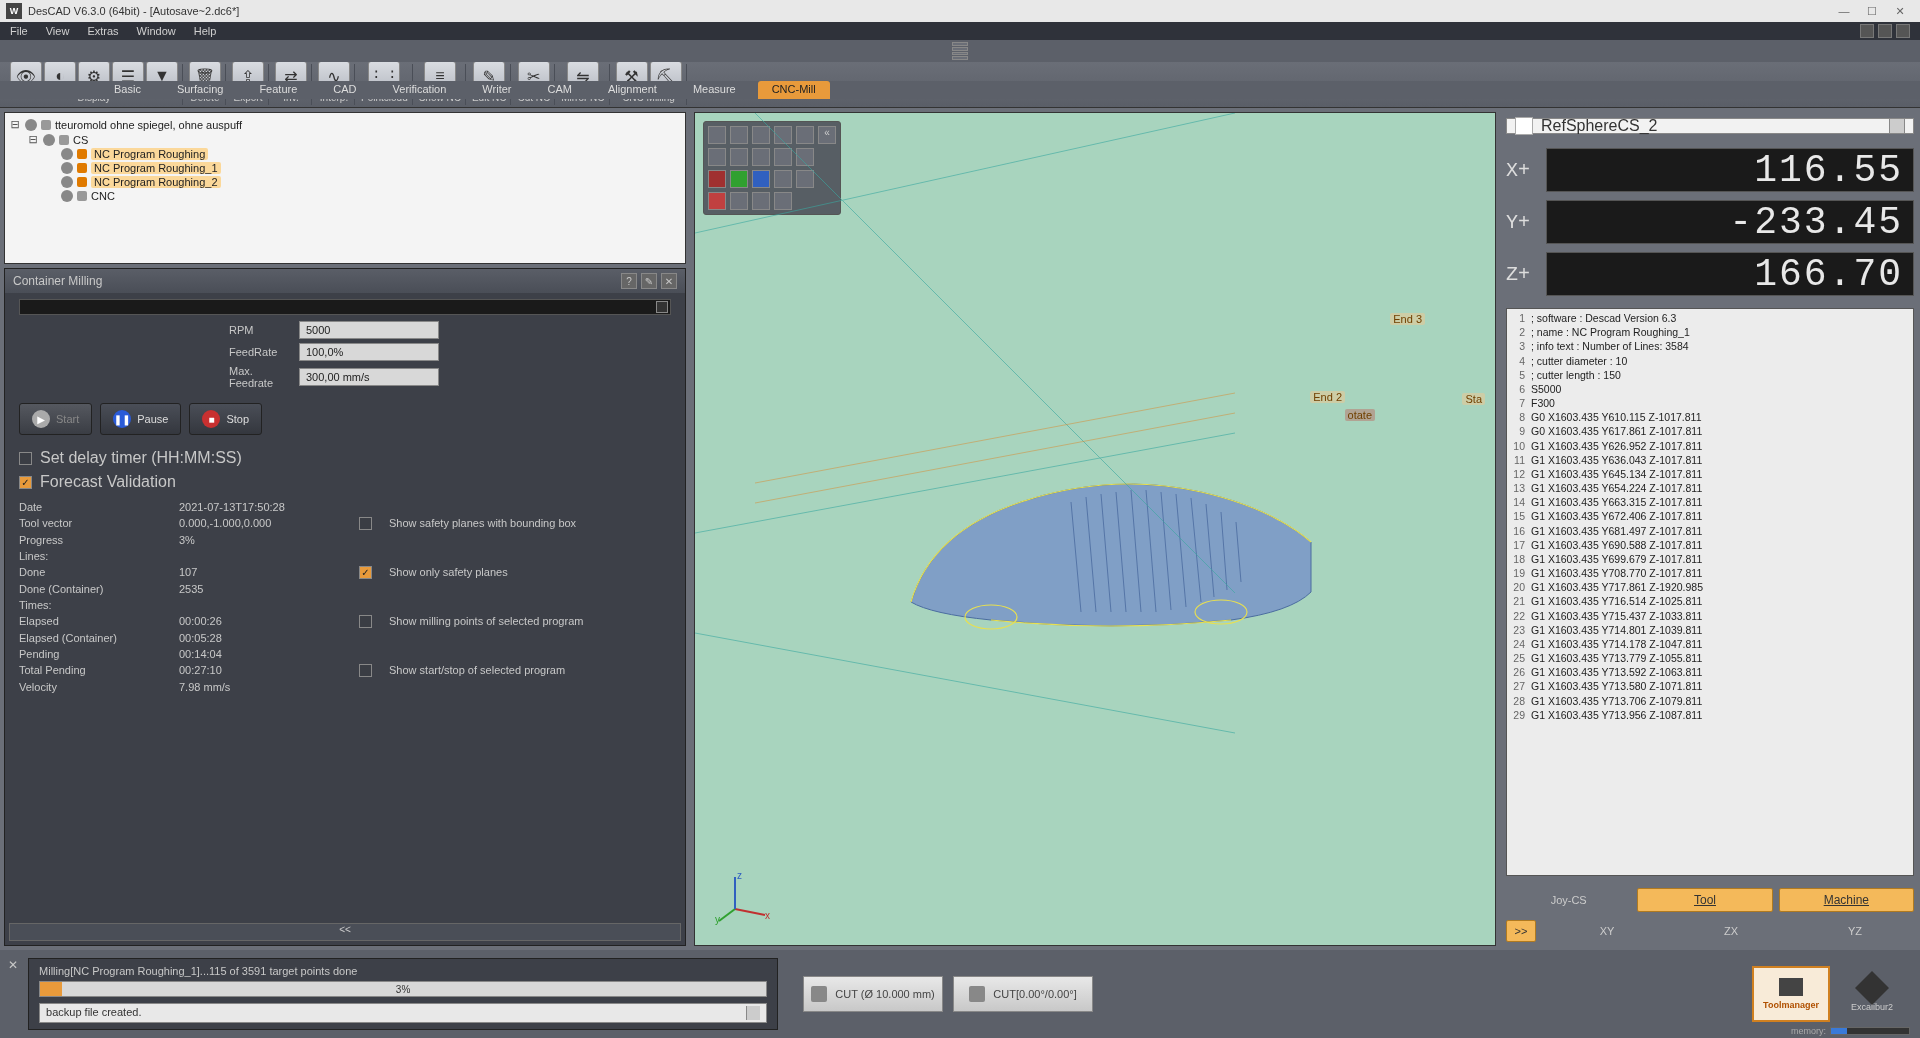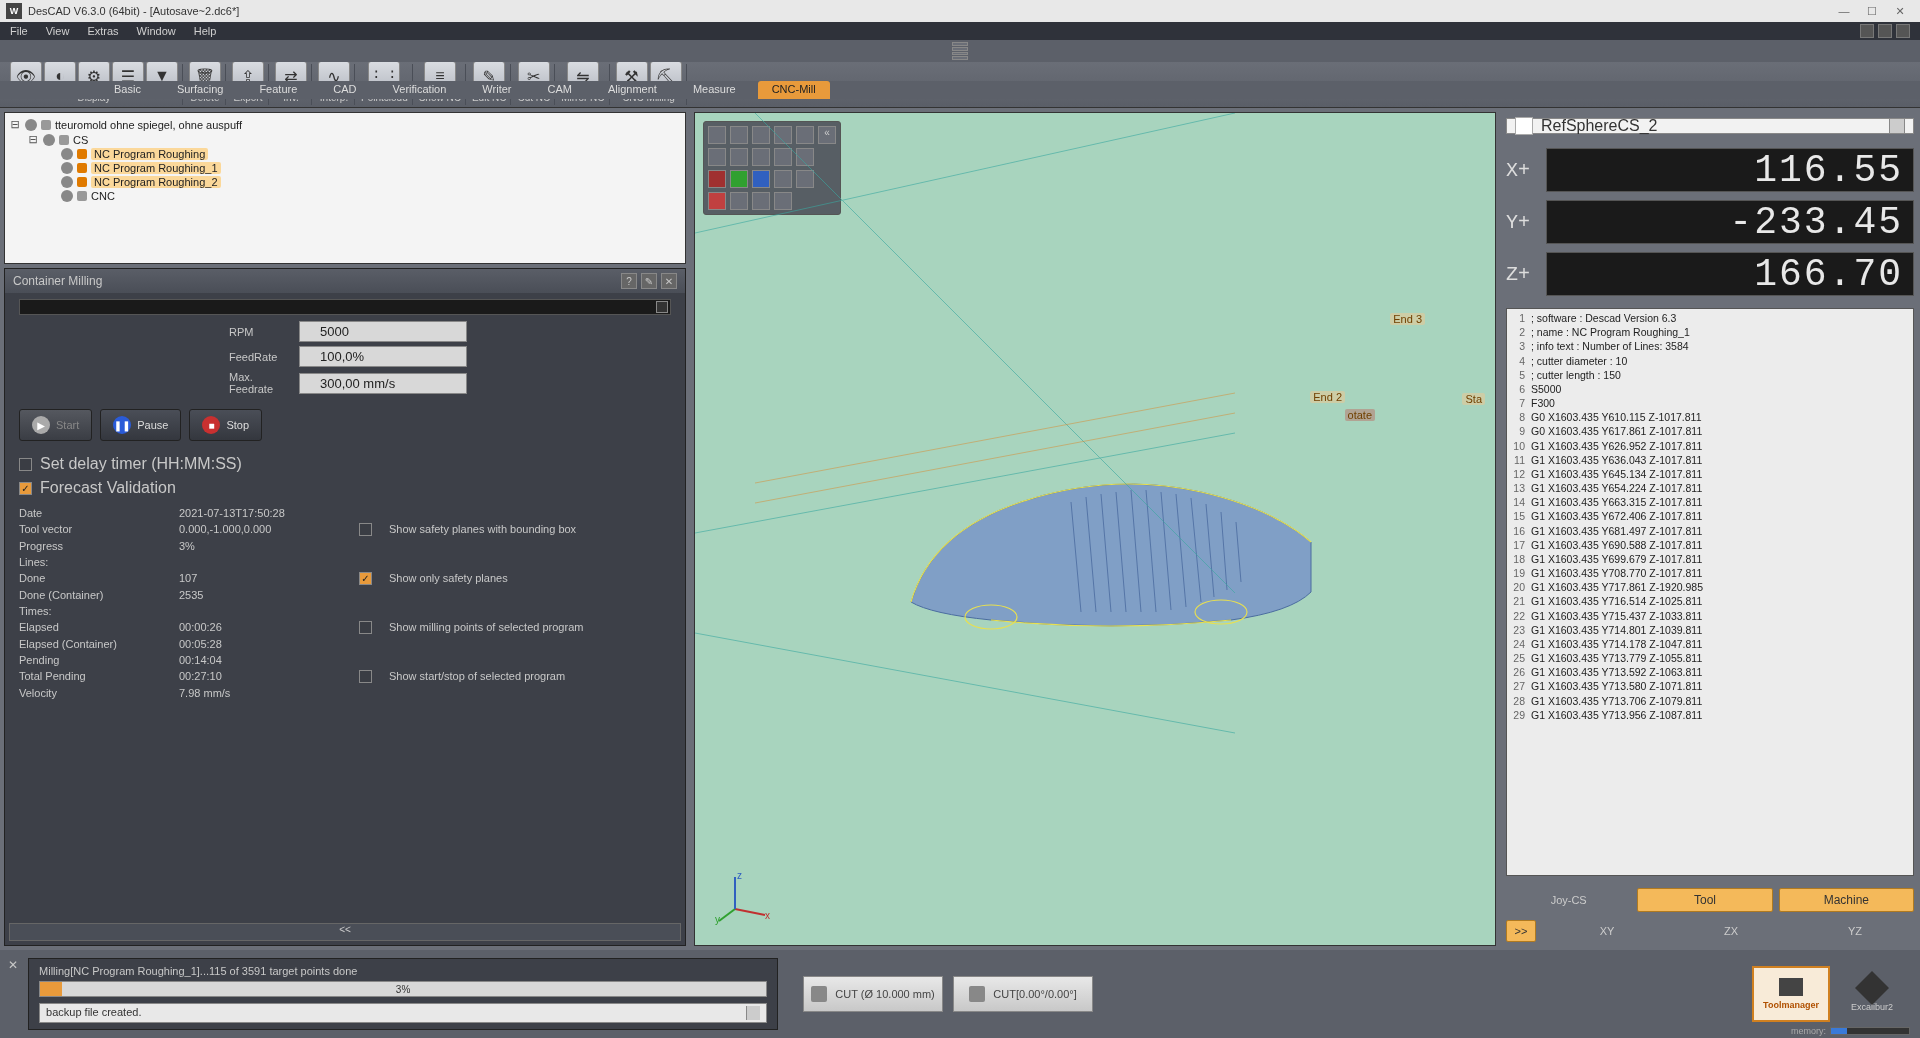--- a/index.html
+++ b/index.html
@@ -47,21 +47,21 @@
 
 .container-panel { flex:1; background:#3d4048; border:1px solid #222; margin:0 4px 4px 4px; display:flex; flex-direction:column;}
 .container-panel .cp-title { background:linear-gradient(#5a5e67,#4a4e57); padding:4px 8px; font-size:12px; display:flex; align-items:center;}
 .cp-title .spacer{flex:1;}
 .cp-title .tb{ width:16px;height:16px;background:#666;margin-left:4px;border:1px solid #888;cursor:pointer;display:flex;align-items:center;justify-content:center;font-size:10px;}
 .cp-body { flex:1; padding:6px 14px; overflow:auto;}
 .cp-blackbar{ height:16px;background:#1a1a1a;border:1px solid #555;margin-bottom:6px;position:relative;}
 .cp-blackbar .win{position:absolute;right:2px;top:1px;width:12px;height:12px;border:1px solid #888;background:#333;}
 .param-row{ display:flex; align-items:center; margin:4px 0;}
 .param-row .plabel{ width:280px; padding-left:210px; font-size:11px;}
-.param-row .pinput{ width:168px; background:#d8d8d8; border:1px solid #888; padding:2px 20px; color:#222; font-size:13px;}
+.param-row .pinput{ width:140px; background:#d8d8d8; border:1px solid #888; padding:2px 6px; color:#222; font-size:11px;}
 .btn-row{ display:flex; gap:8px; margin:14px 0;}
 .btn{ display:flex;align-items:center;gap:6px;padding:6px 12px;border:1px solid #222;border-radius:3px;cursor:pointer;font-size:11px;}
 .btn .bicon{width:18px;height:18px;border-radius:50%;display:flex;align-items:center;justify-content:center;font-size:10px;}
 .btn.start{background:linear-gradient(#55585f,#3a3d44);color:#888;}
 .btn.start .bicon{background:#aaa;color:#fff;}
 .btn.pause{background:linear-gradient(#4a4e57,#34373e);color:#ddd;}
 .btn.pause .bicon{background:#2a5bd8;color:#fff;}
 .btn.stop{background:linear-gradient(#4a4e57,#34373e);color:#ddd;}
 .btn.stop .bicon{background:#c83030;color:#fff;}
 .chk-row{ display:flex;align-items:center;gap:8px;margin:6px 0;font-size:16px;}
@@ -89,21 +89,21 @@
 .cs-select .csicon{width:18px;height:18px;margin-right:8px;background:#fff;border:1px solid #aaa;}
 .cs-select .dd{margin-left:auto;width:16px;height:16px;background:#ccc;border:1px solid #888;}
 .dro-row{ display:flex;align-items:center;margin:4px 0;}
 .dro-row .axlbl{ width:40px;font-size:20px;color:#ddd;font-family:"Courier New",monospace;}
 .dro-row .drobox{ flex:1;height:44px;background:#1a1a1a;border:1px solid #555;display:flex;align-items:center;justify-content:flex-end;padding:0 10px;font-family:"DS-Digital","Courier New",monospace;font-size:38px;color:#e8e8e8;letter-spacing:2px;}
 .nc-list{ flex:1;background:#ececec;border:1px solid #555;margin:8px 0;padding:2px;color:#222;font-family:"Courier New",monospace;font-size:10.5px;overflow:auto;line-height:1.35;}
 .nc-list .nrow{display:flex;}
 .nc-list .ln{width:22px;text-align:right;color:#666;padding-right:6px;}
 .btn-tabs{display:flex;gap:6px;margin:4px 0;align-items:center;}
 .btn-tabs .tlbl{flex:1;text-align:center;font-size:11px;color:#ccc;}
-.btn-tabs .tbtn{flex:1;text-align:center;padding:4px;background:#f4b95a;border:1px solid #b07a20;color:#333;cursor:pointer;border-radius:2px;}
+.btn-tabs .tbtn{flex:1;text-align:center;padding:4px;background:#f4b95a;border:1px solid #b07a20;color:#333;cursor:pointer;border-radius:2px;text-decoration:underline;}
 .shift-btn{width:30px;height:22px;background:#f4b95a;border:1px solid #b07a20;color:#333;display:flex;align-items:center;justify-content:center;font-size:11px;cursor:pointer;border-radius:2px;margin-right:6px;}
 
 
 .bottom{ height:88px; background:#5c6069; display:flex; gap:10px; padding:8px;}
 .bottom-left{ width:750px; background:#3d4048;border:1px solid #222;padding:6px 10px;position:relative;}
 .prog-text{font-size:11px;margin-bottom:4px;}
 .progbar{height:16px;background:#d8d8d8;border:1px solid #888;position:relative;}
 .progbar .fill{position:absolute;left:0;top:0;bottom:0;background:#e89a3b;}
 .progbar .pct{position:absolute;left:50%;top:0;transform:translateX(-50%);font-size:10px;color:#333;line-height:16px;}
 .logbox{height:20px;background:#e8e8e8;border:1px solid #888;margin-top:6px;padding:2px 6px;color:#333;font-size:11px;display:flex;}

